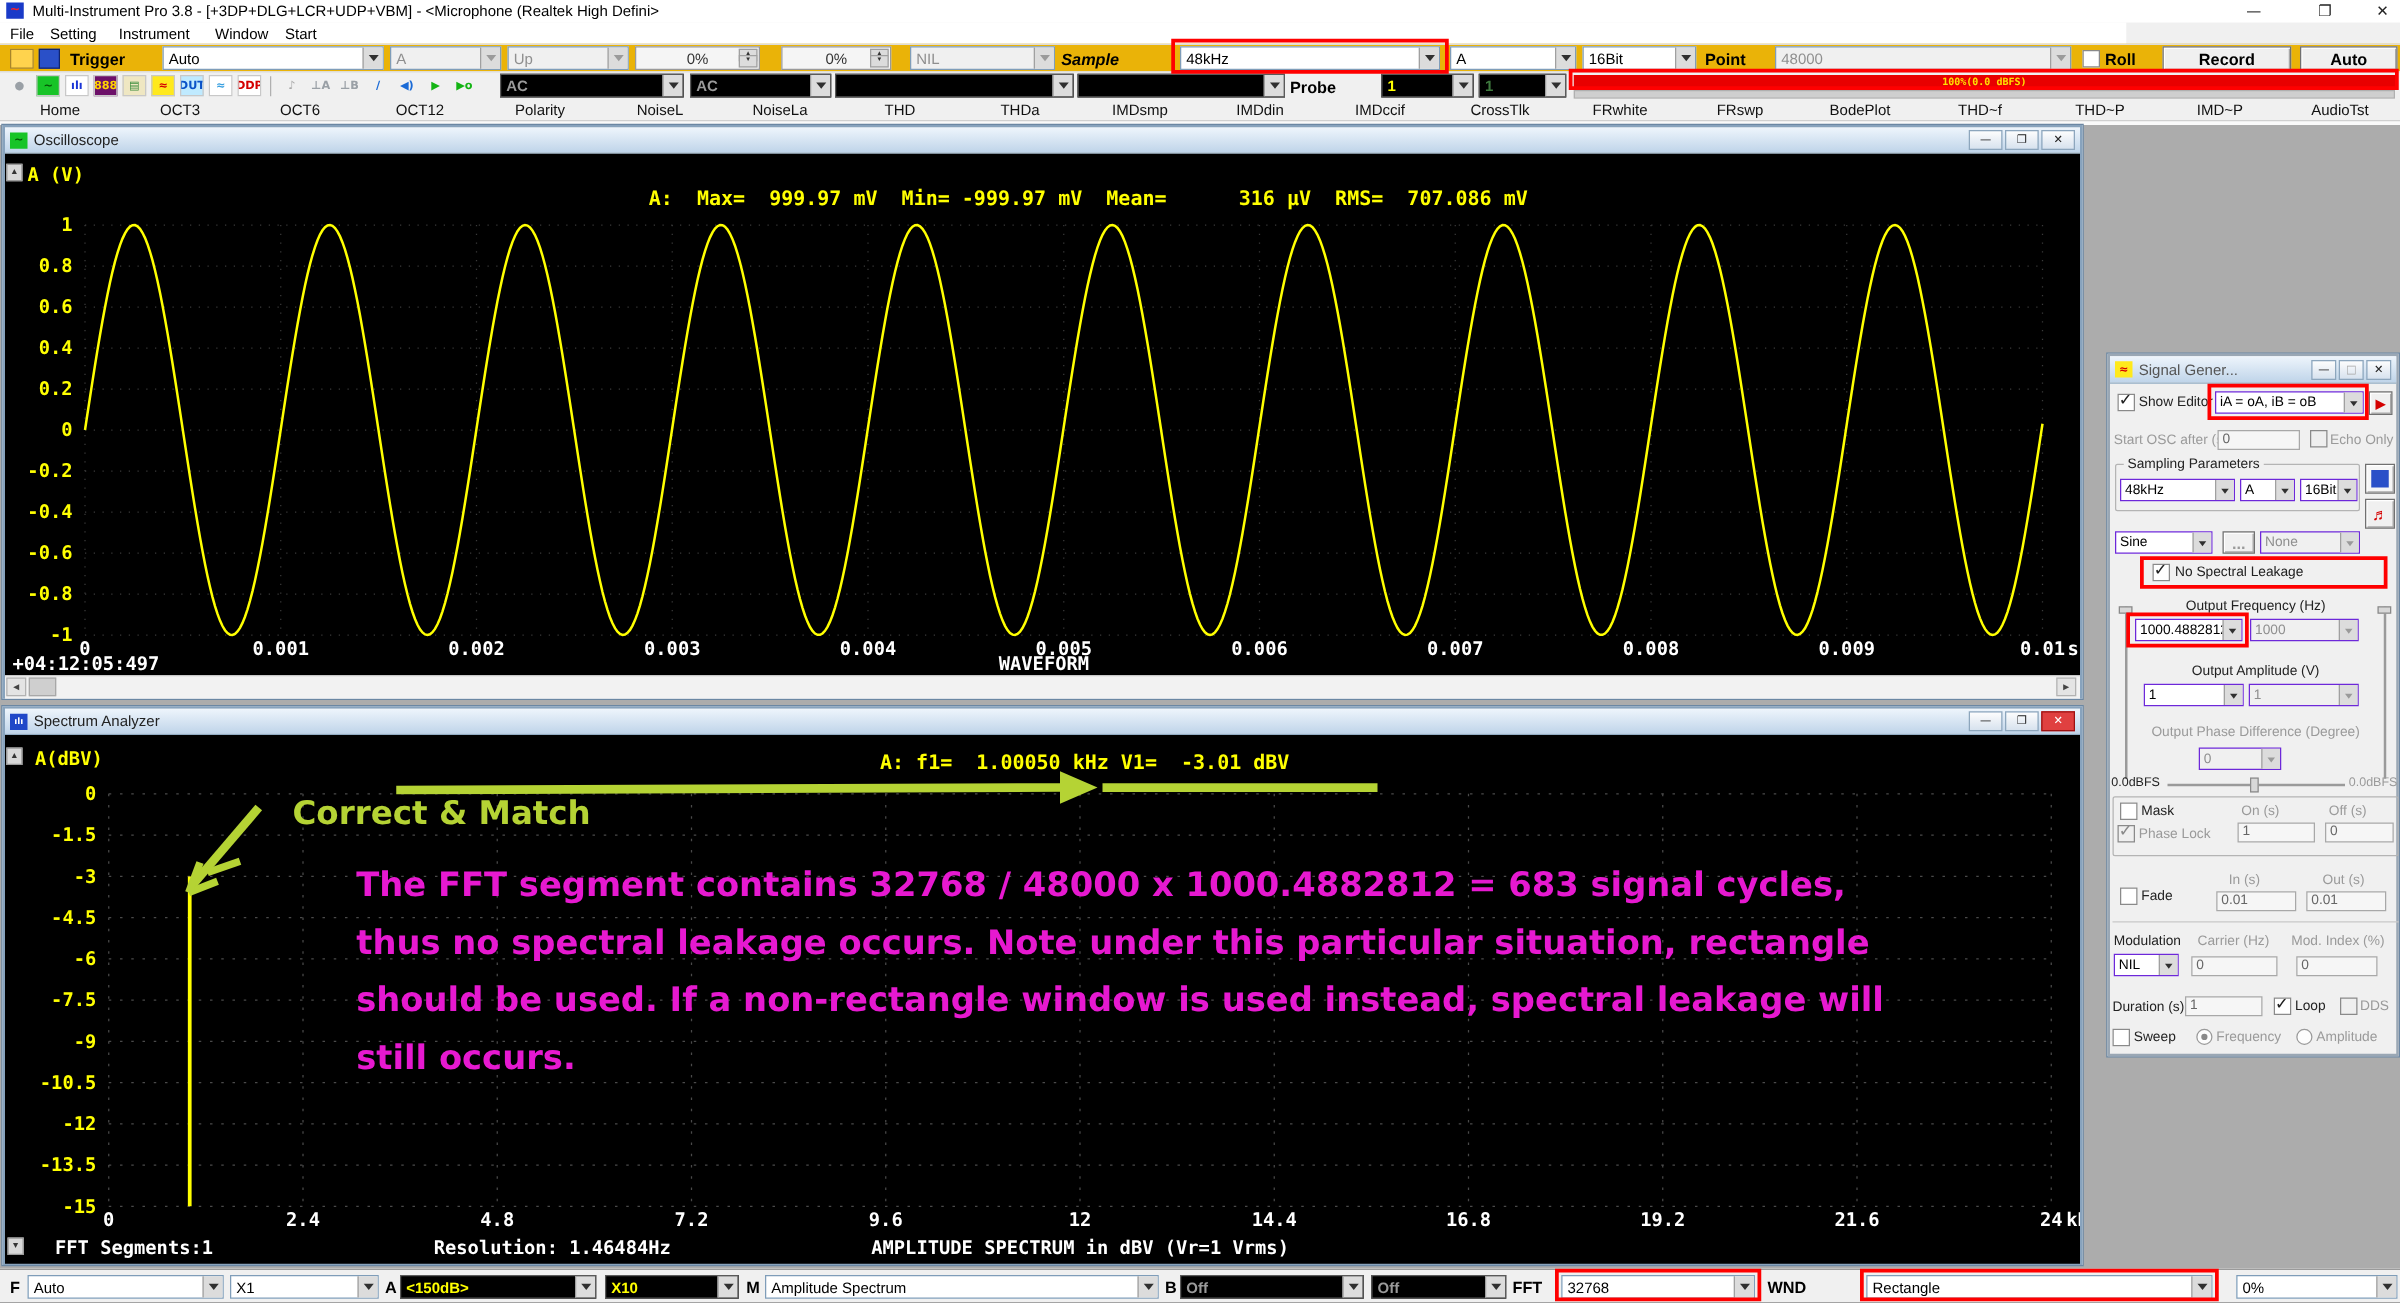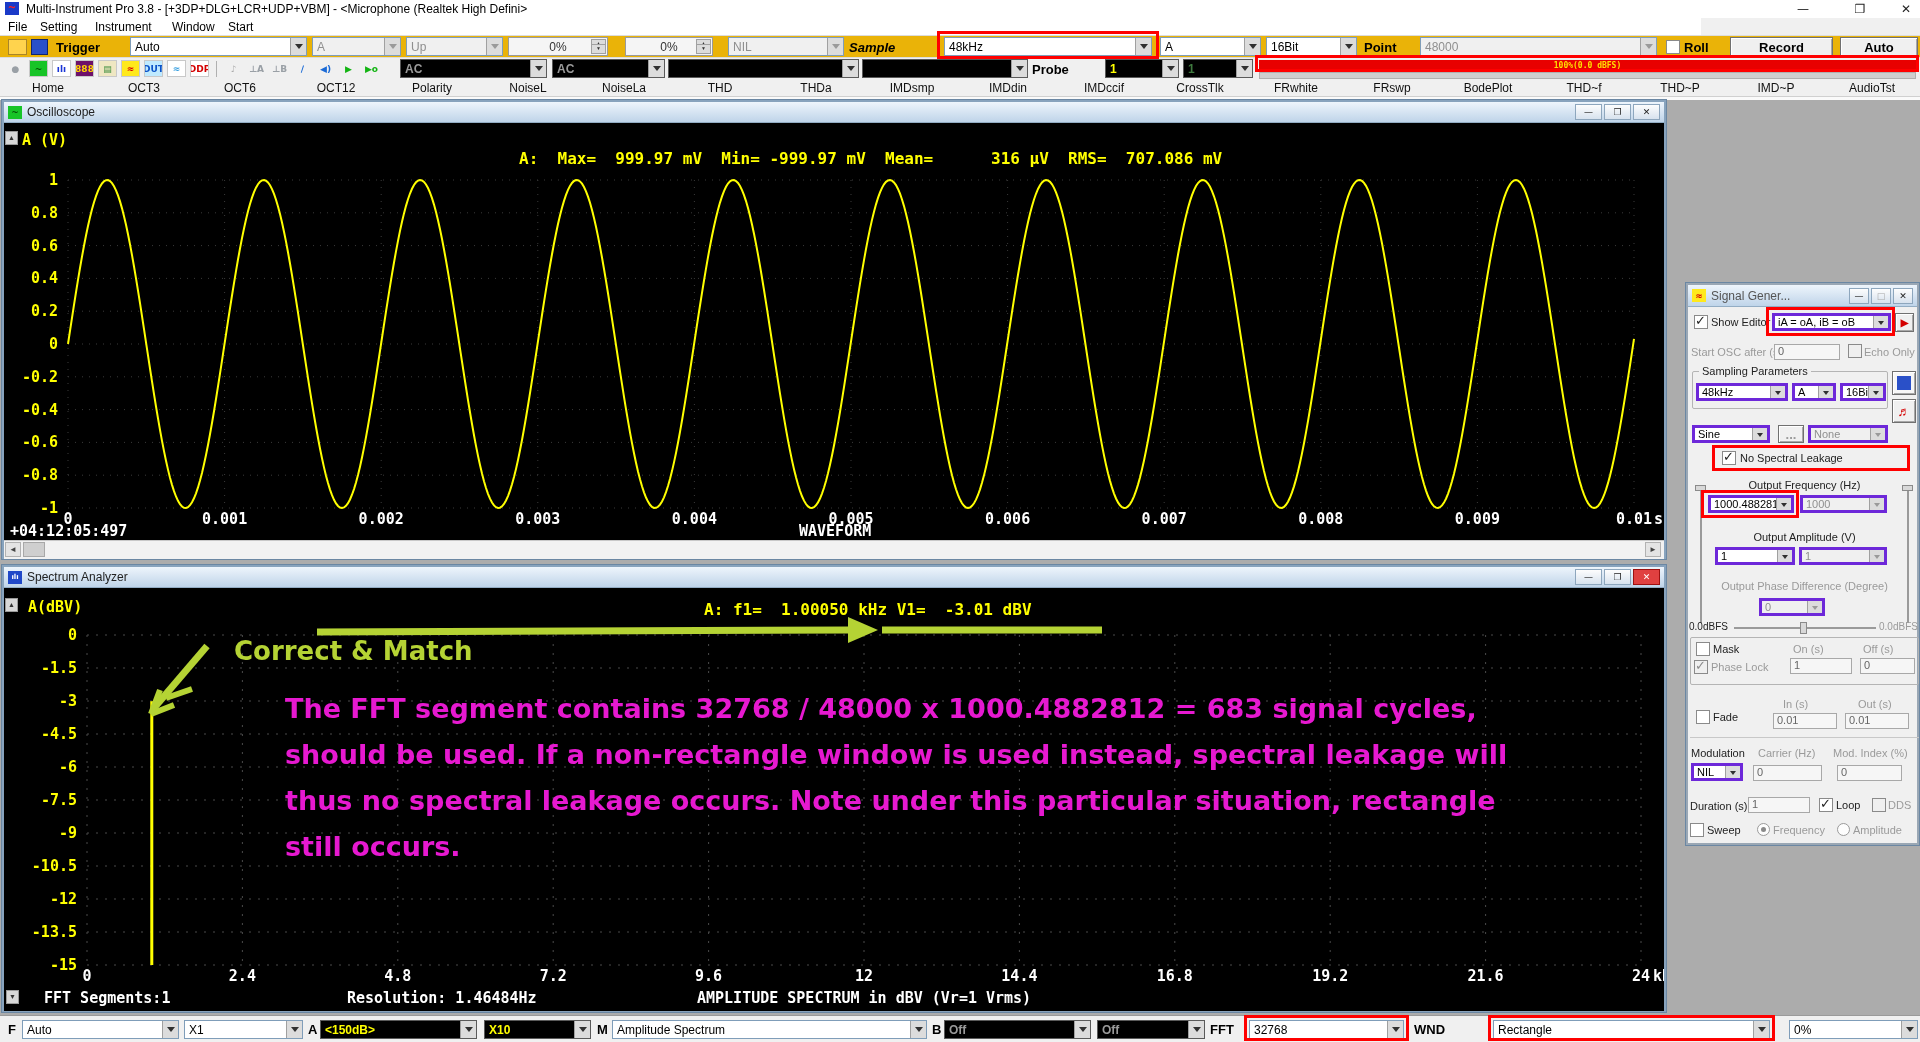--- a/index.html
+++ b/index.html
@@ -47,21 +47,21 @@
   .upbtn{position:absolute;width:13px;height:14px;background:#d8d8d8;border:1px solid #9a9a9a;font-size:7px;line-height:12px;text-align:center;color:#333;box-sizing:border-box;}
   .hscroll{position:relative;height:18px;background:#f2f2f2;border-top:1px solid #c8c8c8;}
   .sbtn{position:absolute;top:1px;width:16px;height:15px;background:#e4e4e4;border:1px solid #b2b2b2;font-size:8px;line-height:14px;text-align:center;color:#444;box-sizing:border-box;}
   .sthumb{position:absolute;top:1px;left:19px;width:22px;height:15px;background:#cfcfcf;border:1px solid #a8a8a8;box-sizing:border-box;}
   
   .anno-green{position:absolute;font:bold 26px "DejaVu Sans",sans-serif;}
   .anno-mag{position:absolute;font:bold 27px "DejaVu Sans",sans-serif;line-height:46px;white-space:nowrap;}
   
   .sg .sm{position:absolute;font:11px "Liberation Sans",sans-serif;color:#222;white-space:nowrap;}
   .sg .sm.dim{color:#9a9a9a;}
-  .sg .sdd{position:absolute;height:18px;background:#fff;border:3px solid #6d28d9;display:flex;align-items:center;font:11px "Liberation Sans",sans-serif;box-sizing:border-box;}
+  .sg .sdd{position:absolute;height:18px;background:#fff;border:1px solid #6d28d9;display:flex;align-items:center;font:11px "Liberation Sans",sans-serif;box-sizing:border-box;}
   .sg .sdd .t{flex:1;padding-left:3px;overflow:hidden;white-space:nowrap;}
   .sg .sdd .ar{width:14px;align-self:stretch;background:#dcdcdc;border-left:1px solid #a0a0a0;display:flex;align-items:center;justify-content:center;}
   .sg .sdd .ar i{width:0;height:0;border:3px solid transparent;border-top:4px solid #303030;margin-top:4px;}
   .sg .sdd.dis{background:#f0f0f0;color:#8f8f8f;}
   .sg .sdd.dis .ar i{border-top-color:#9a9a9a;}
   .sg .sin{position:absolute;height:16px;background:#f6f6f6;border:1px solid #a8a8a8;font:11px "Liberation Sans",sans-serif;color:#666;padding-left:3px;box-sizing:border-box;}
   .grp{position:absolute;border:1px solid #b4b4b4;border-radius:2px;box-sizing:border-box;}
   .grp .leg{position:absolute;top:-7px;left:6px;background:#f0f0f0;padding:0 3px;font:11px "Liberation Sans",sans-serif;color:#222;white-space:nowrap;}
   .vslide{position:absolute;width:2px;background:#9a9a9a;}
   .vthumb{position:absolute;width:11px;height:6px;background:#d8d8d8;border:1px solid #8a8a8a;box-sizing:border-box;}
@@ -387,22 +387,22 @@
           <line x1="147" y1="126" x2="156" y2="102" stroke="#b5d334" stroke-width="6"></line>
           <line x1="162" y1="110" x2="188" y2="101" stroke="#b5d334" stroke-width="6"></line>
         </svg>
       <span class="upbtn" style="left:1px;top:10px;">▲</span>
       <div class="ylabel" style="left:24px;top:10px;">A(dBV)</div>
       <div class="readout" style="left:700px;top:12px;">A: f1=  1.00050 kHz V1=  -3.01 dBV</div>
       <div class="milogo" style="left:1630px;top:48px;">Mi</div>
       <div class="anno-green" id="anno-title" style="left: 230px; top: 48px; color: rgb(181, 211, 52);">Correct &amp; Match</div>
       <div class="anno-mag" id="anno-mag" style="left: 281px; top: 98px; color: rgb(230, 25, 208);">
         <div>The FFT segment contains 32768 / 48000 x 1000.4882812 = 683 signal cycles,</div>
+        <div>thus no spectral leakage occurs. Note under this particular situation, rectangle</div>
         <div>should be used. If a non-rectangle window is used instead, spectral leakage will</div>
-        <div>thus no spectral leakage occurs. Note under this particular situation, rectangle</div>
         <div>still occurs.</div>
       </div>
       <span class="upbtn" style="left:2px;top:402px;">▼</span>
       <div class="ptext" style="left:40px;top:401px;">FFT Segments:1</div>
       <div class="ptext" style="left:343px;top:401px;text-align:center;">Resolution: 1.46484Hz</div>
       <div class="ptext" style="left:693px;top:401px;">AMPLITUDE SPECTRUM in dBV (Vr=1 Vrms)</div>
     </div>
   </div>
 
   <div class="win sg" style="left:1686px;top:283px;width:233px;height:562px;border-color:#9aa7b4;">

